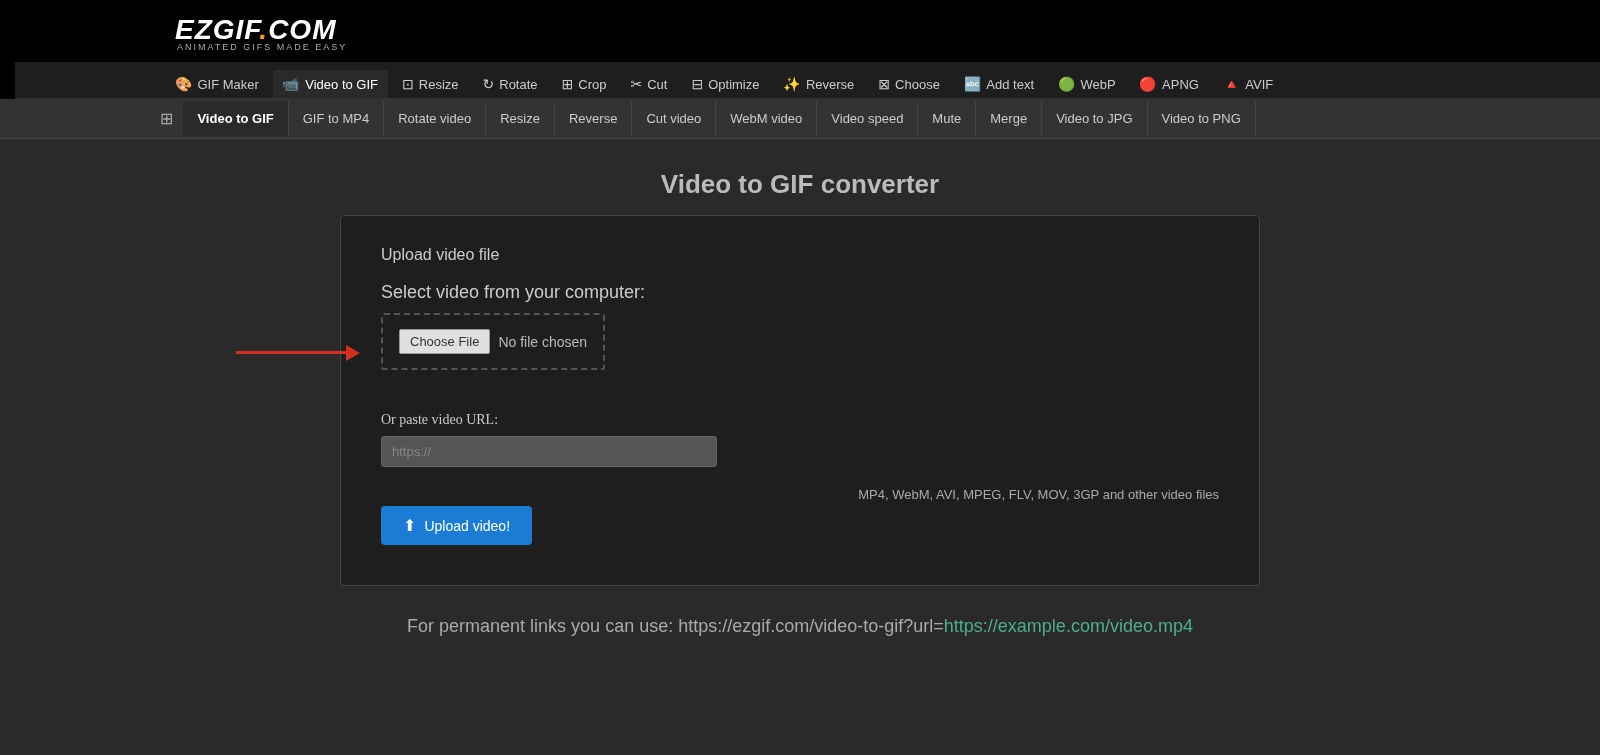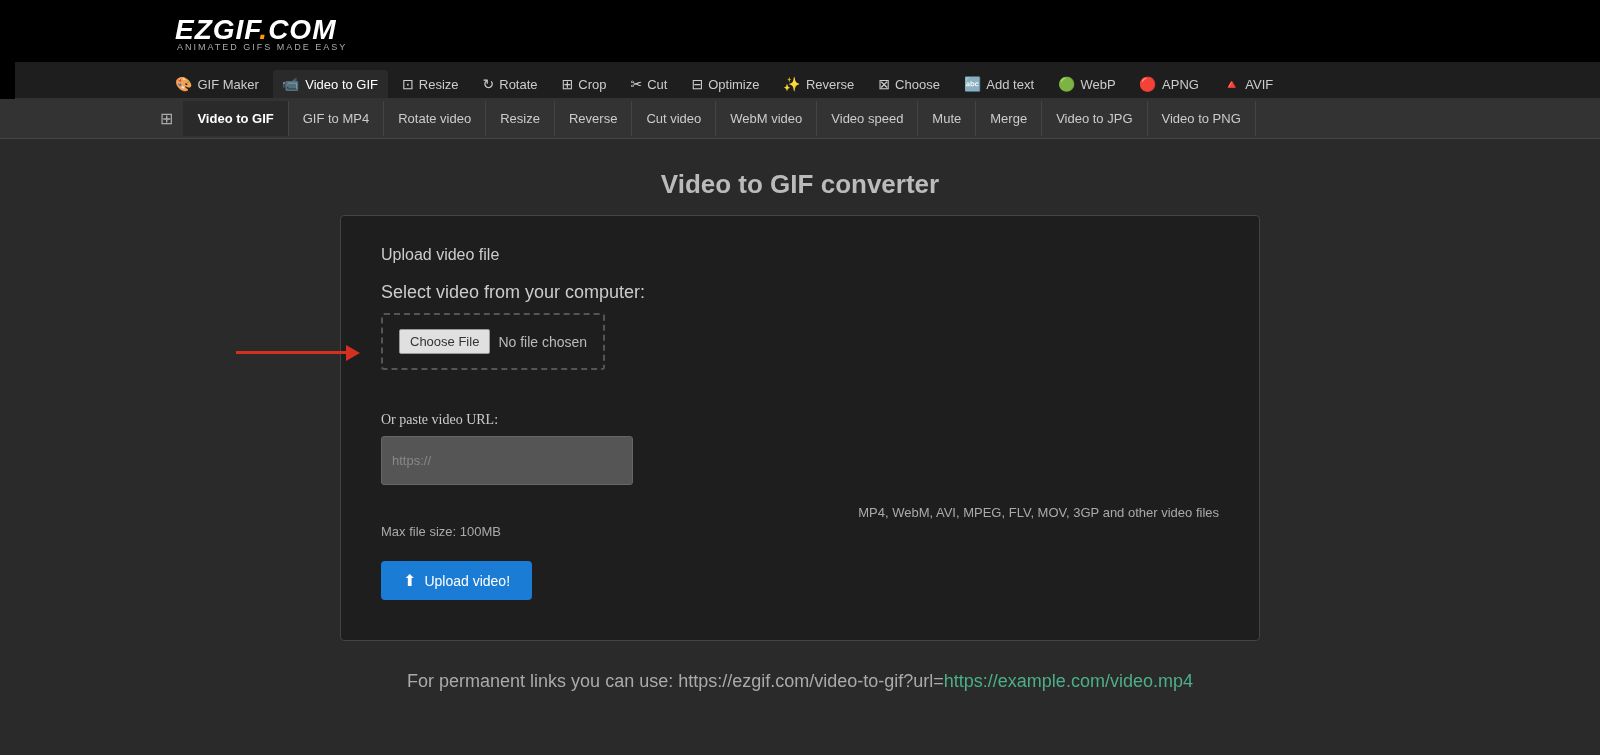--- a/index.html
+++ b/index.html
@@ -156,22 +156,22 @@
     }
 
     
     .url-label {
       font-size: 14px;
       color: #ccc;
       margin-bottom: 8px;
       font-family: Liberation Serif, serif;
     }
     .url-input {
-      width: 252px;
-      padding: 16px 10px;
+      width: 336px;
+      padding: 7px 10px;
       background: #555;
       border: 1px solid #666;
       color: #ccc;
       font-size: 13px;
       border-radius: 3px;
       margin-bottom: 20px;
     }
     .url-input::placeholder { color: #888; }
 
     
@@ -318,21 +318,20 @@
         <input type="file" style="position: absolute; opacity: 0; top: 0px; left: 0px; width: 100%; height: 100%; cursor: pointer;">
       </div>
     </div>
 
     <div style="margin-top: 20px;">
       <div class="url-label">Or paste video URL:</div>
       <input type="text" class="url-input" placeholder="https://" style="">
     </div>
 
     <div class="format-info">MP4, WebM, AVI, MPEG, FLV, MOV, 3GP and other video files</div>
-    <div class="format-info2">Max file size: 100MB</div>
 
     <button class="upload-btn">
       <span class="upload-btn-icon">⬆</span>
       <span>Upload video!</span>
     </button>
   </div>
 
   <div class="footer-note">
     <span>For permanent links you can use: https://ezgif.com/video-to-gif?url=</span><a href="#">https://example.com/video.mp4</a>
   </div>

